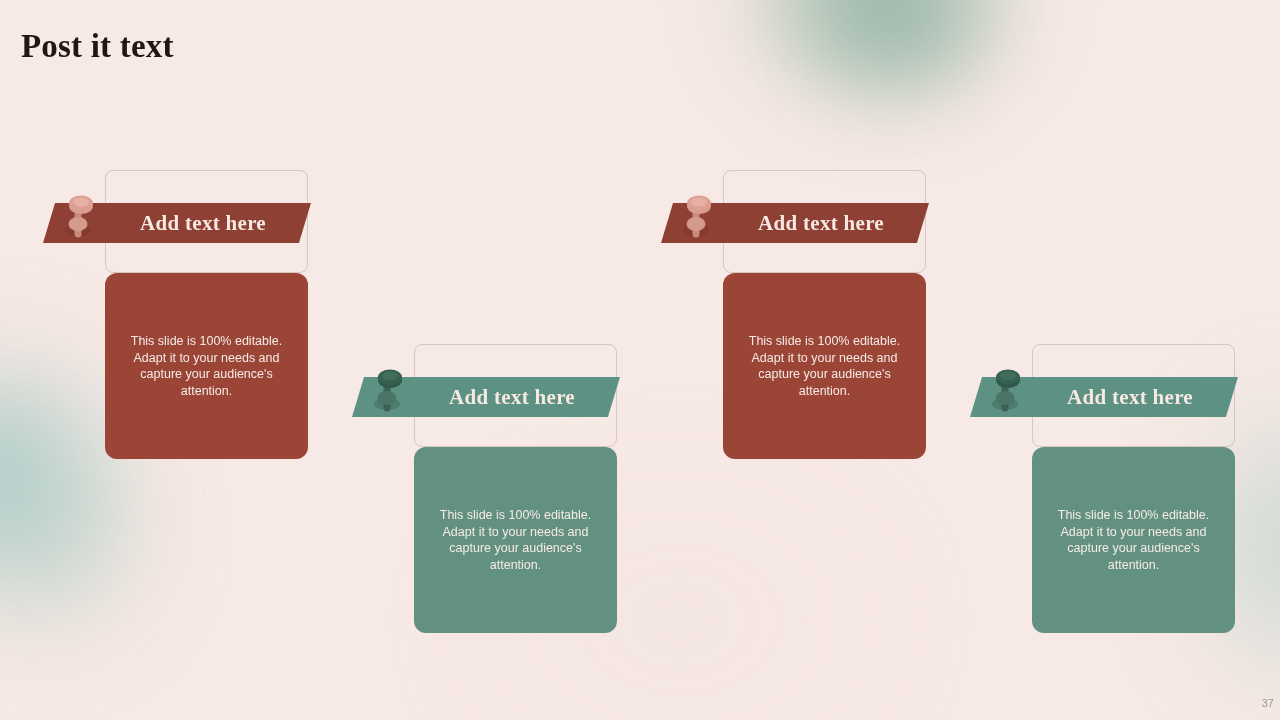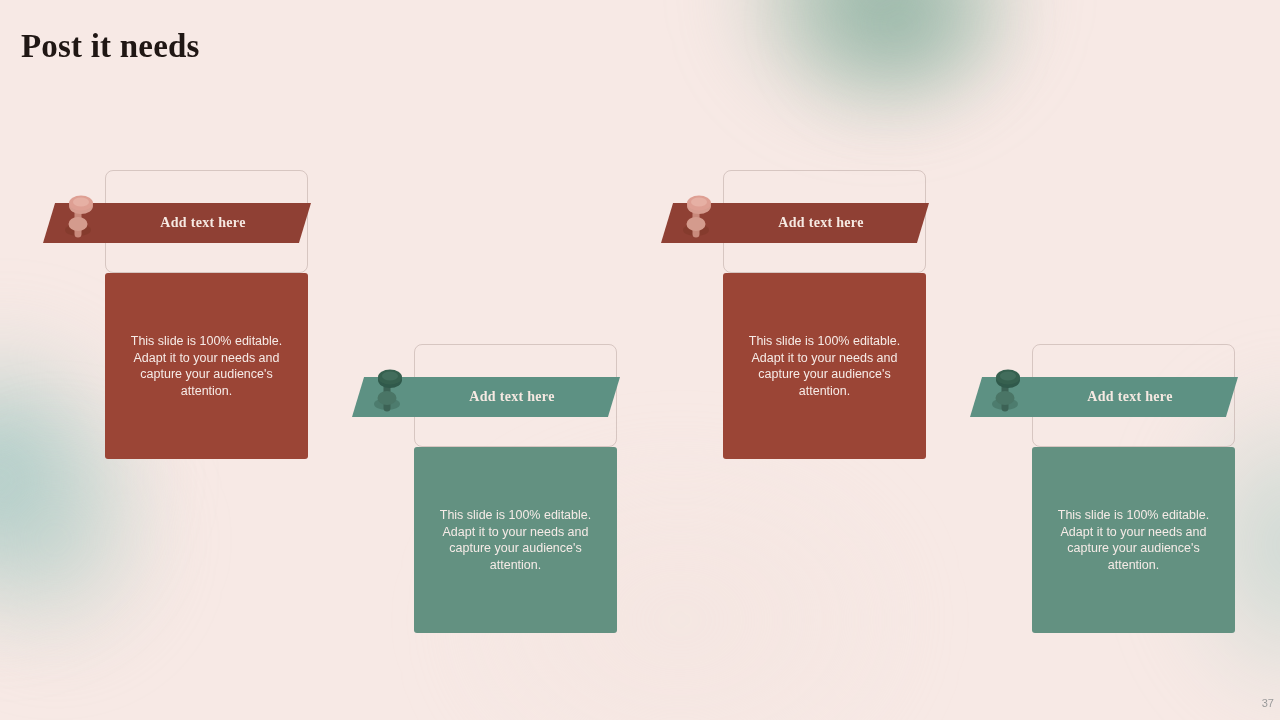--- a/index.html
+++ b/index.html
@@ -114,21 +114,21 @@
     width:268px;
     height:40px;
     display:flex;
     align-items:center;
     justify-content:center;
     clip-path:polygon(4.5% 0%, 100% 0%, 95.5% 100%, 0% 100%);
   }
   .card-banner-label {
     font-family:"Liberation Serif", serif;
     font-weight:bold;
-    font-size:14px;
+    font-size:21px;
     letter-spacing:0.3px;
     color:#f6e9e2;
     margin-left:52px;
     white-space:nowrap;
   }
 
   
   .card-pin {
     position:absolute;
     left:-44px;
@@ -138,21 +138,21 @@
     pointer-events:none;
   }
 
   
   .card-body {
     position:absolute;
     left:0;
     top:103px;
     width:203px;
     height:186px;
-    border-radius:3px;
+    border-radius:12px;
     display:flex;
     align-items:center;
     justify-content:center;
     padding:0 14px;
   }
   .card-body-text {
     font-family:"Liberation Sans", sans-serif;
     font-size:12.5px;
     line-height:16.5px;
     text-align:center;
@@ -179,21 +179,21 @@
 
 <div id="bg-layer">
   <div class="blob blob-top-green"></div>
   <div class="blob blob-top-green-2"></div>
   <div class="blob blob-left-teal"></div>
   <div class="blob blob-left-teal-2"></div>
   <div class="blob blob-right-teal"></div>
   <div class="blob blob-mid-warm"></div>
 </div>
 
-<h1 id="page-title">Post it needs</h1>
+<h1 id="page-title">Post it text</h1>
 
 <div class="note-card theme-red" style="left:105px; top:170px;">
   <div class="card-frame"></div>
 
   <div class="card-banner">
     <span class="card-banner-label">Add text here</span>
   </div>
 
   <svg class="card-pin" viewBox="0 0 42 54">
     <ellipse cx="17" cy="40" rx="13" ry="6" fill="#7e3628" opacity="0.55"></ellipse>

